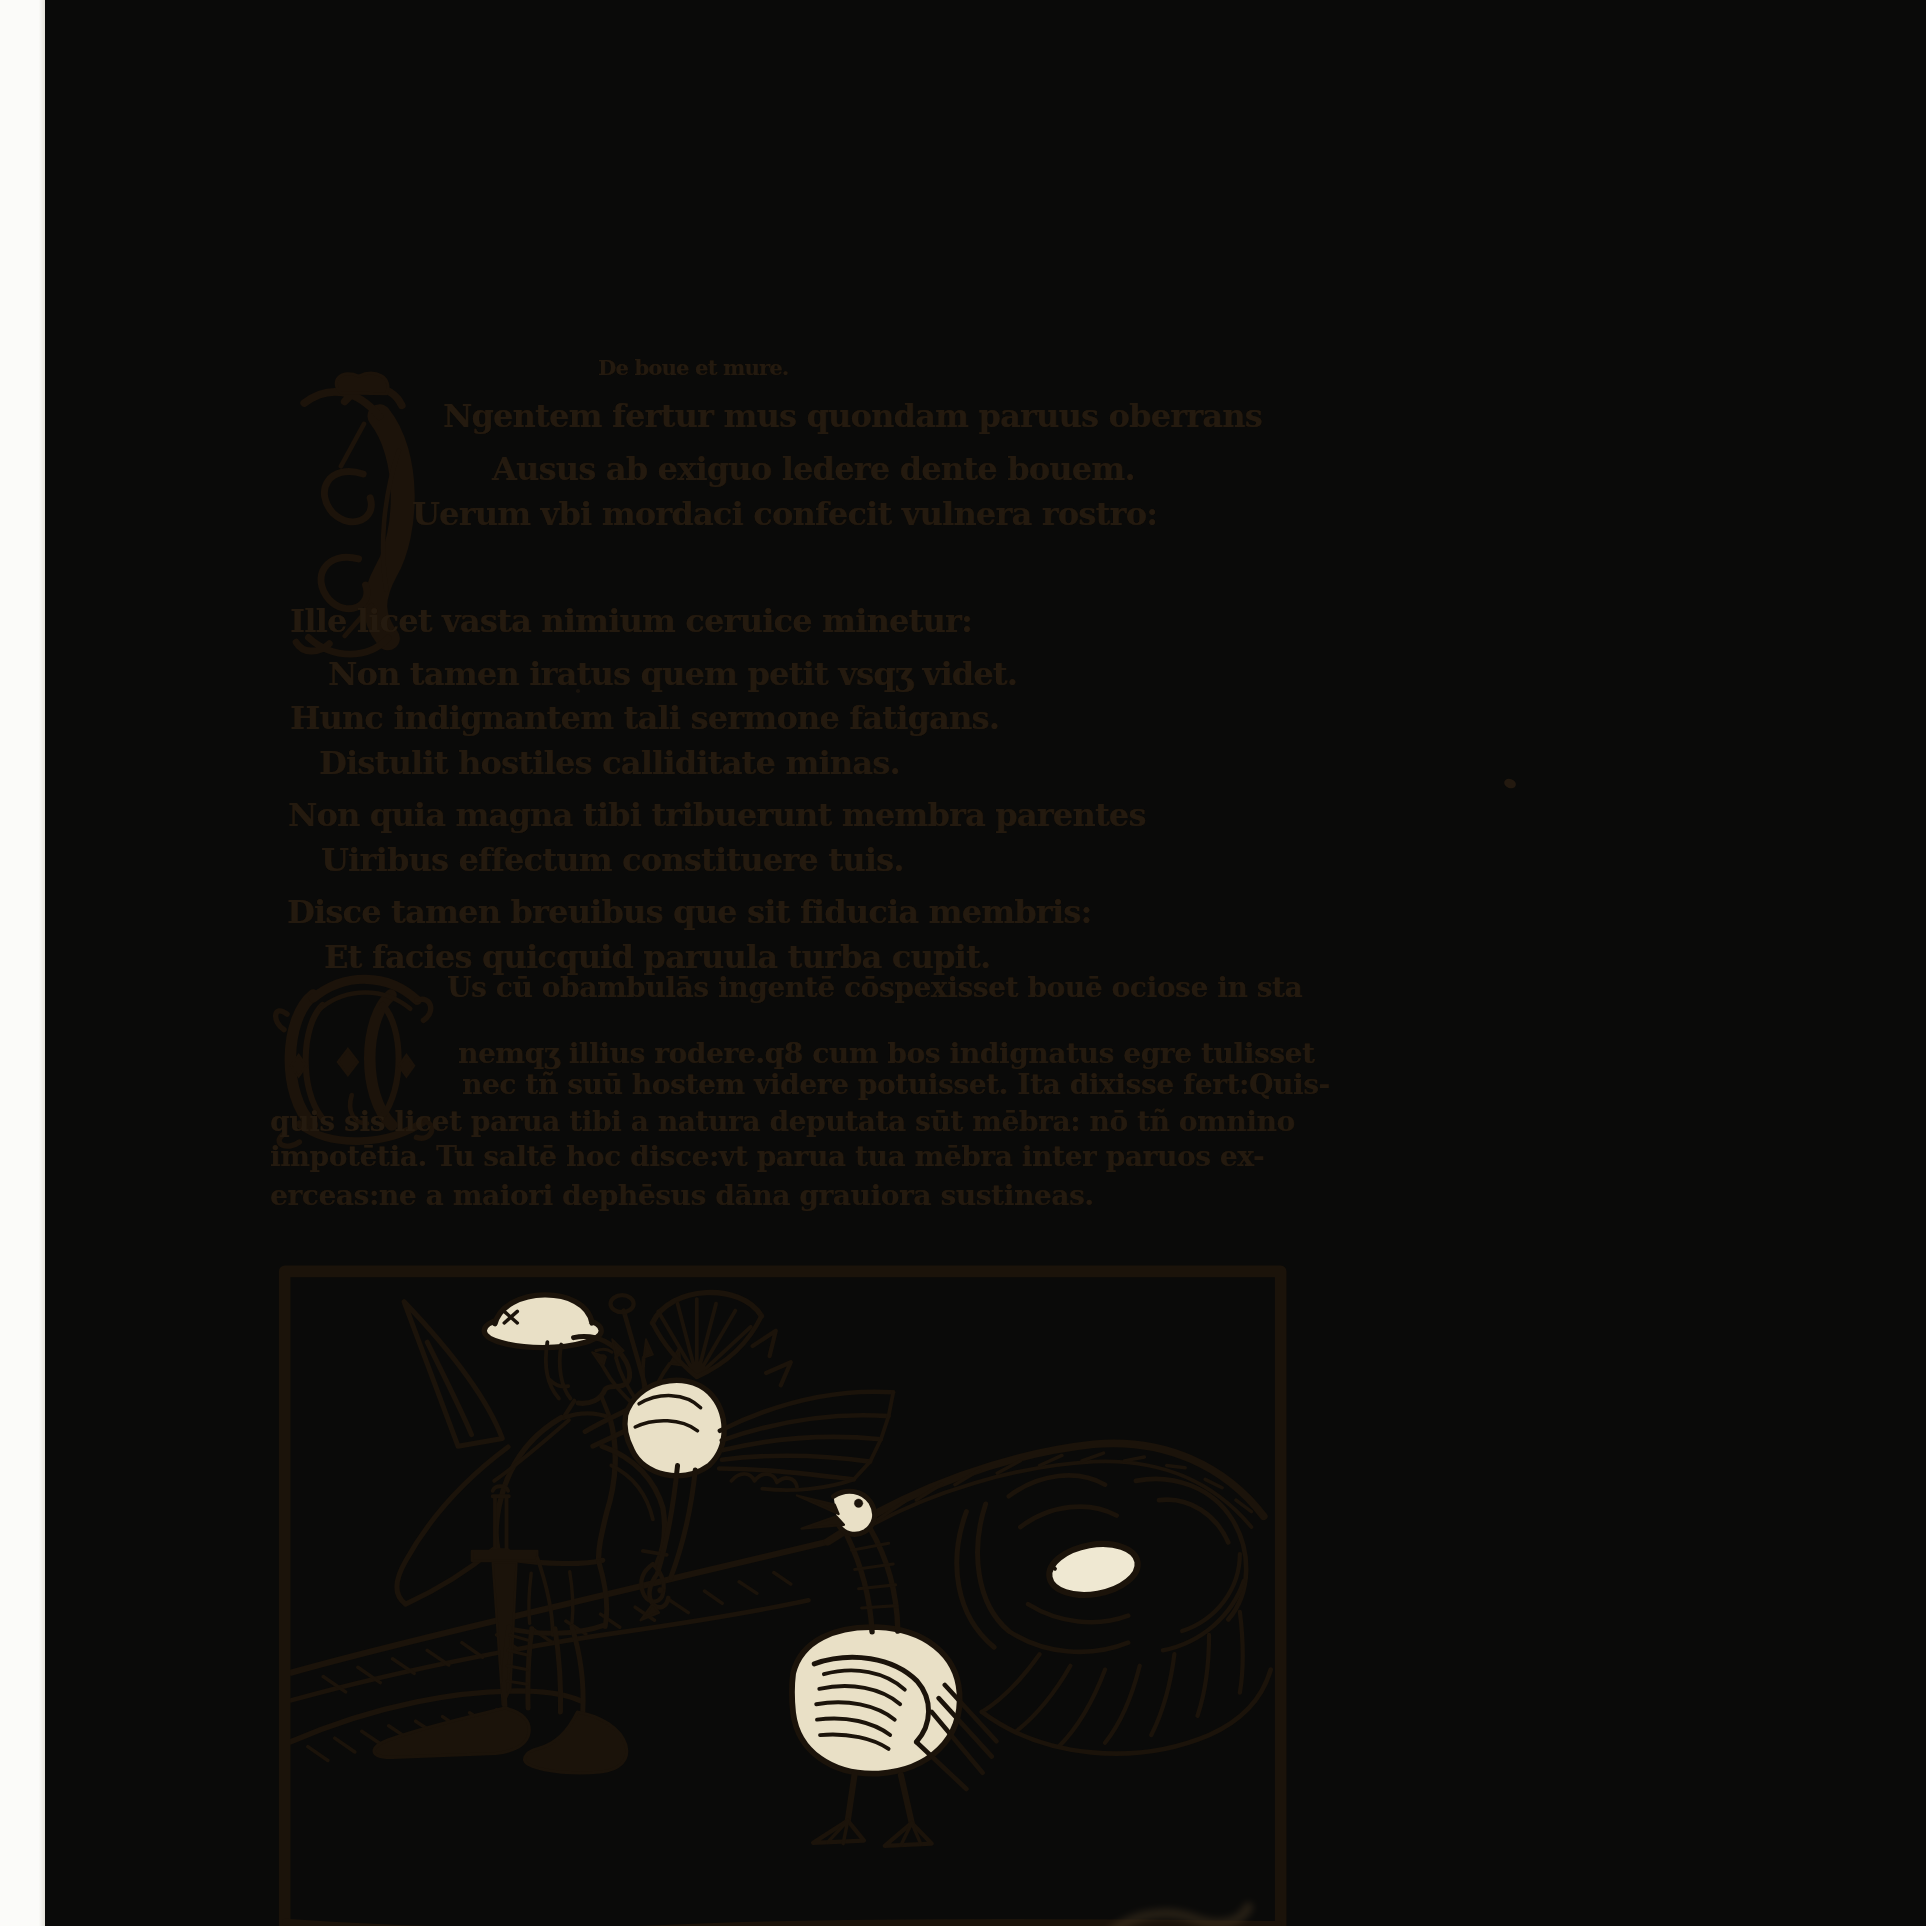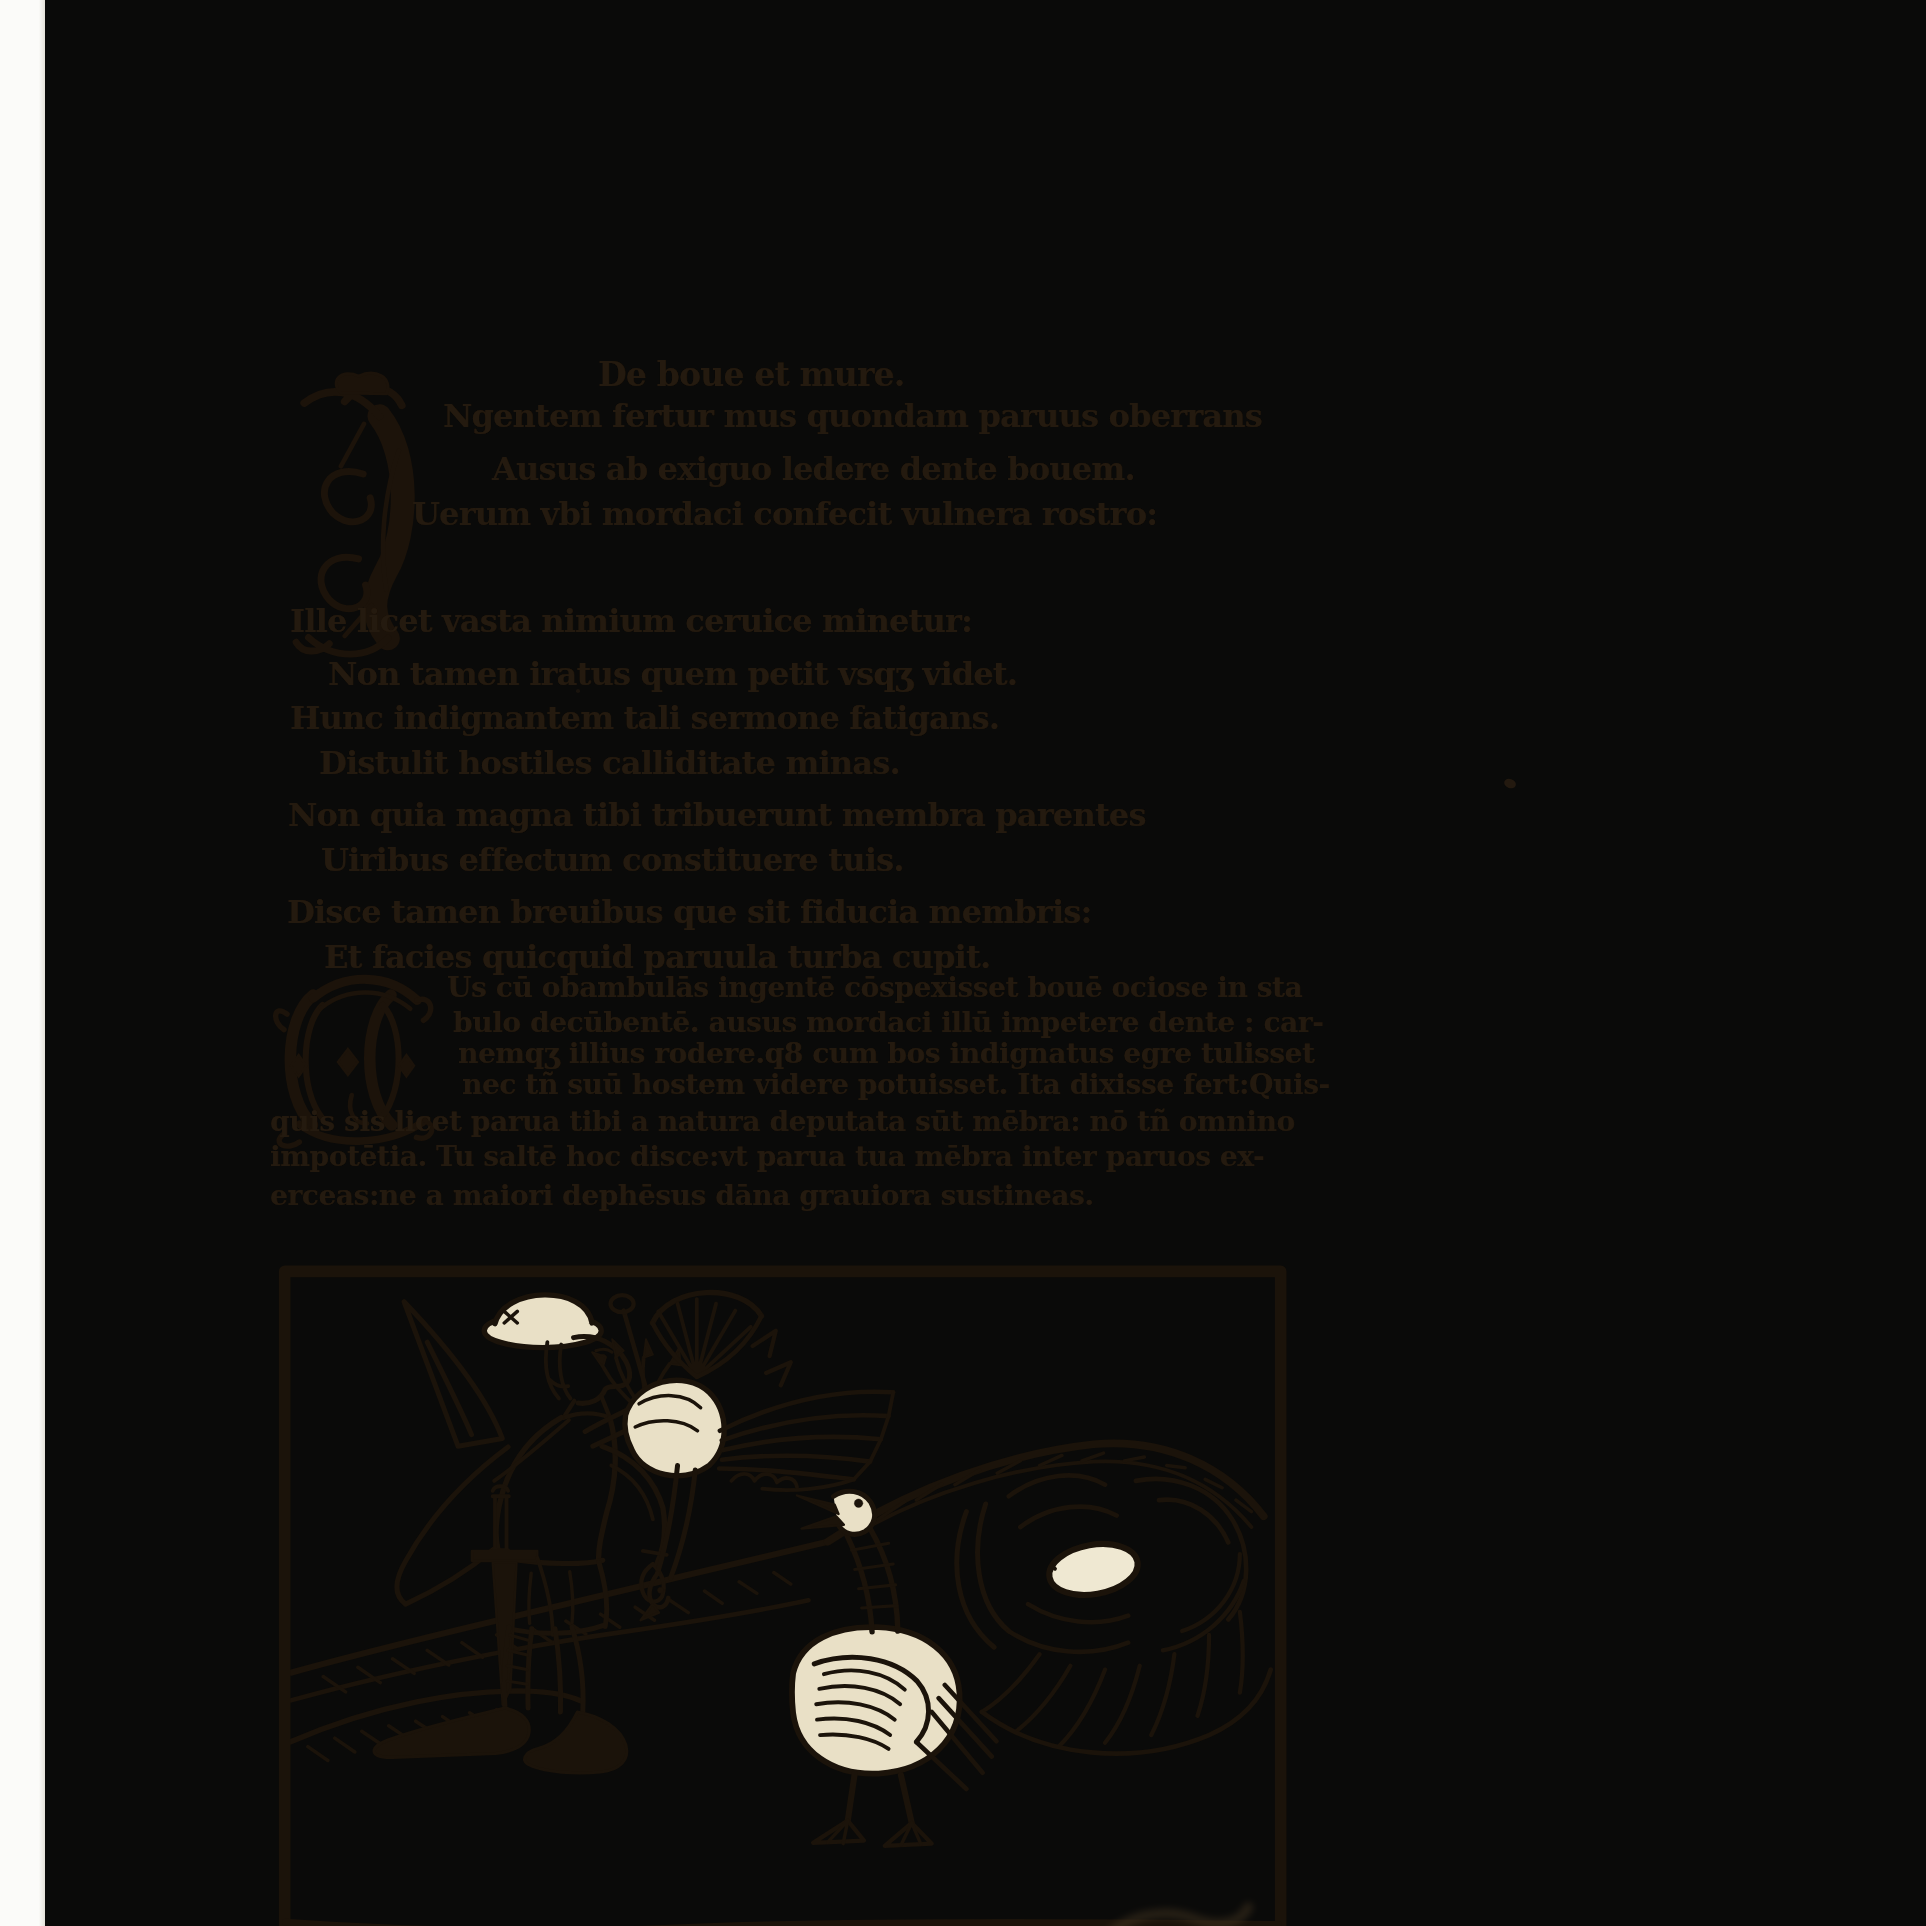--- a/index.html
+++ b/index.html
@@ -52,21 +52,21 @@
       mask-image:radial-gradient(ellipse at 50% 50%,#000 45%,transparent 92%);}
   .stain{z-index:2;filter:blur(2.7px);border-radius:50%;}
   .st1{left:520;top:6300;width:520;height:180;background:radial-gradient(closest-side,rgba(146,118,70,.30),rgba(146,118,70,0));}
   .st2{left:4120;top:660;width:280;height:460;background:radial-gradient(closest-side,rgba(150,125,80,.20),rgba(150,125,80,0));}
   .speck{z-index:4;background:#23190f;border-radius:50%;}
   
   .bl{z-index:3;white-space:nowrap;font-weight:bold;color:#241a0f;letter-spacing:-0.8px;
       text-shadow:0.4px 0 0 rgba(36,24,10,.55),0 0.4px 0 rgba(36,24,10,.35);}
   .vs{font-size:32px;line-height:1;margin-top:12px;}
   .pr{font-size:28px;line-height:1;letter-spacing:-0.4px;}
-  .t1{font-size:33px;}
+  .t1{font-size:21px;}
   .cap-box{z-index:3;}
   .cap-box svg{position:absolute;inset:0;}
   .smudge{z-index:3;filter:blur(3.9px);opacity:.45;}
   .woodcut{z-index:3;}
 </style>
 </head>
 <body>
 
 <div class="stage">
 
@@ -133,21 +133,20 @@
       <path d="M148 104 C 216 50 312 50 380 106" stroke-width="12"></path>
       <path d="M92 406 C 170 466 320 466 420 396" stroke-width="20"></path>
       <path d="M60 120 C 24 92 20 140 52 160 M398 84 C 436 70 446 116 414 136" stroke-width="14"></path>
       <path d="M50 432 C 20 456 60 476 92 452 M420 396 C 452 416 430 452 396 440" stroke-width="14"></path>
       <path d="M218 210 l 26 34 -26 34 -26 -34 Z M90 226 l 20 28 -20 28 -20 -28 Z M370 226 l 20 28 -20 28 -20 -28 Z" fill="#1c130a" stroke-width="6"></path>
       <path d="M228 330 C 214 376 236 404 268 404" stroke-width="12"></path>
     </svg>
   </div>
 
   <div class="abs bl pr" style="left:447px;top:974px">Us cū obambulās ingentē cōspexisset bouē ociose in sta</div>
-  <div class="abs bl pr" style="left:453px;top:1009px">bulo decūbentē. ausus mordaci illū impetere dente : car-</div>
   <div class="abs bl pr" style="left:458px;top:1040px">nemqʒ illius rodere.q8 cum bos indignatus egre tulisset</div>
   <div class="abs bl pr" style="left:462px;top:1071px">nec tñ suū hostem videre potuisset. Ita dixisse fert:Quis-</div>
   <div class="abs bl pr" style="left:270px;top:1108px">quis sis licet parua tibi a natura deputata sūt mēbra: nō tñ omnino</div>
   <div class="abs bl pr" style="left:270px;top:1143px">impotētia. Tu saltē hoc disce:vt parua tua mēbra inter paruos ex-</div>
   <div class="abs bl pr" style="left:270px;top:1182px">erceas:ne a maiori dephēsus dāna grauiora sustineas.</div>
 
   <svg class="abs woodcut" style="left:277px;top:1265px" width="1011" height="684" viewBox="0 0 2625 1775" stroke="#1b130a" fill="none" stroke-linecap="round" stroke-linejoin="round">
 
     <path d="M34 1238 C 260 1140 480 1102 650 1106 C 720 1108 760 1118 790 1132" stroke-width="14"></path>
     <path d="M80 1250 l 52 36 M150 1228 l 52 36 M220 1210 l 50 34 M290 1196 l 48 32 M360 1184 l 46 30 M430 1172 l 44 30 M500 1162 l 44 30 M570 1154 l 42 28" stroke-width="9"></path>

